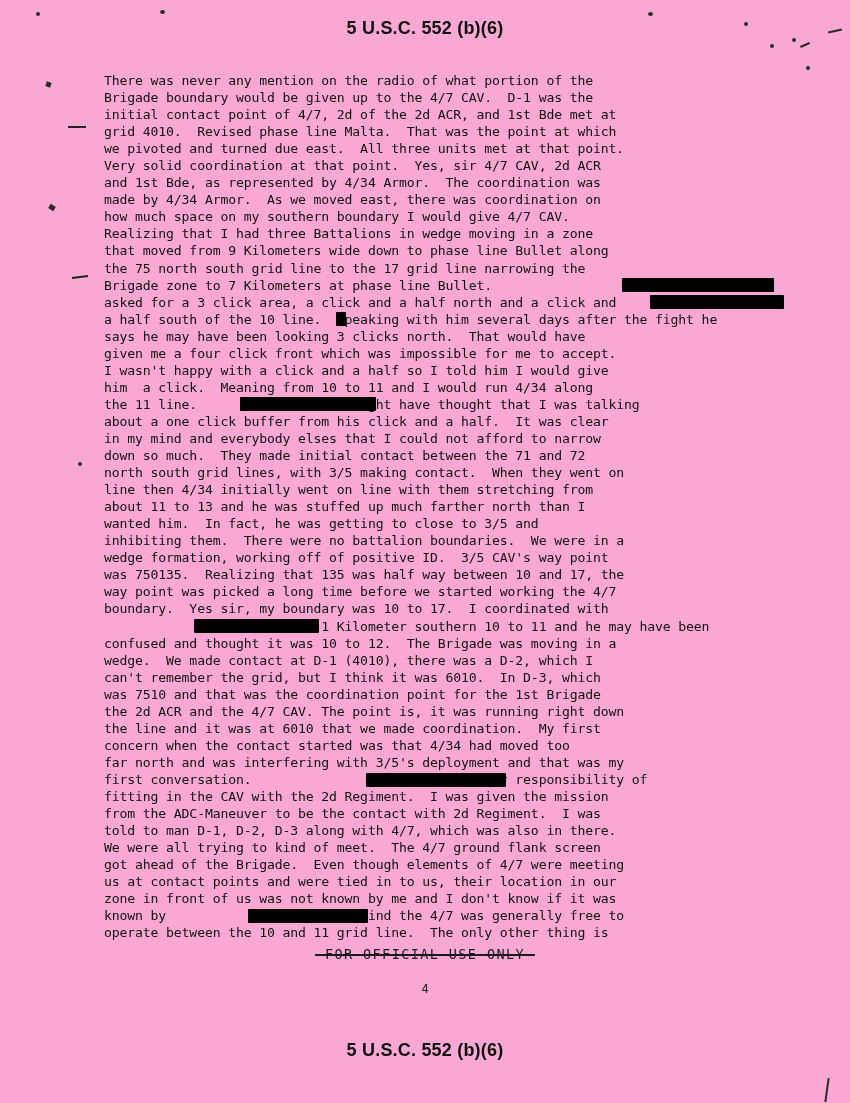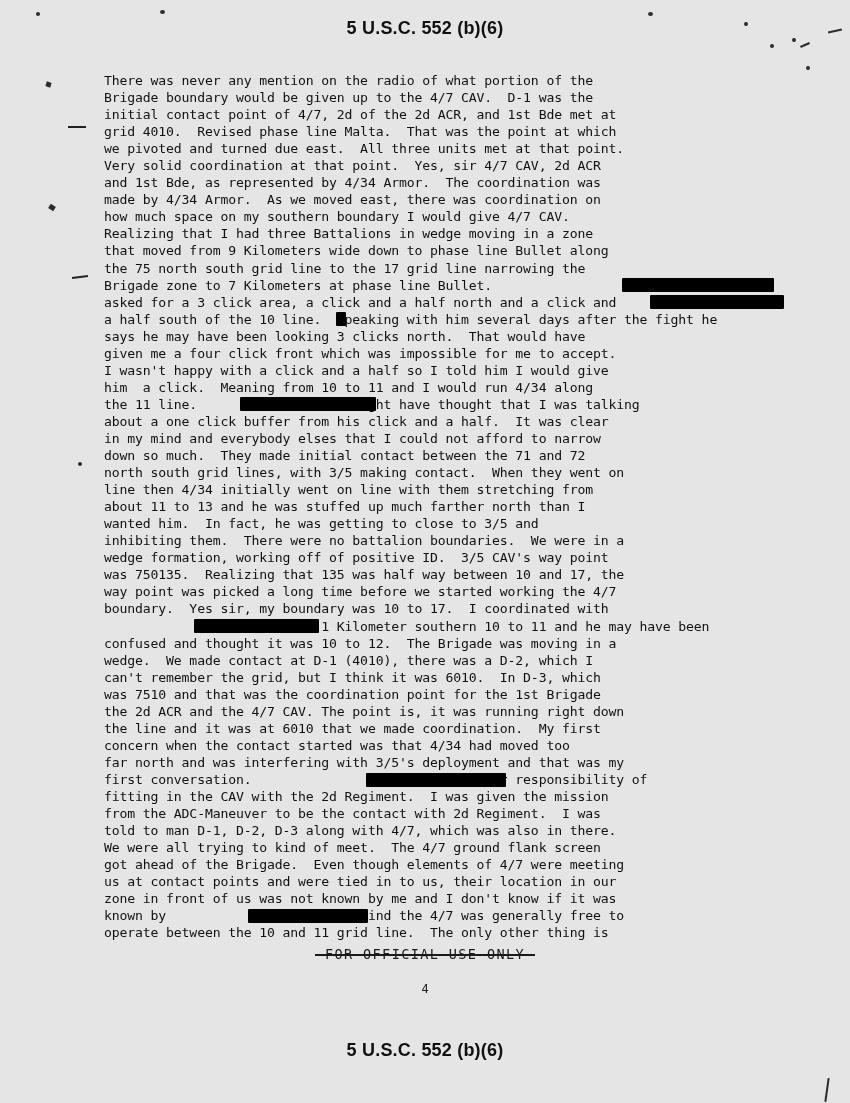--- a/index.html
+++ b/index.html
@@ -14,21 +14,21 @@
     font-family: "Liberation Sans", sans-serif;
     color: #000000;
     overflow: hidden;
   }
 
   .page {
     position: absolute;
     left: 0; top: 0;
     width: 850px;
     height: 1103px;
-    background: #e5e5e5;
+    background: #f9a8d4;
   }
 
   
   .stamp {
     position: absolute;
     width: 100%;
     text-align: center;
     font-family: "Liberation Sans", sans-serif;
     font-weight: bold;
     font-size: 18px;

